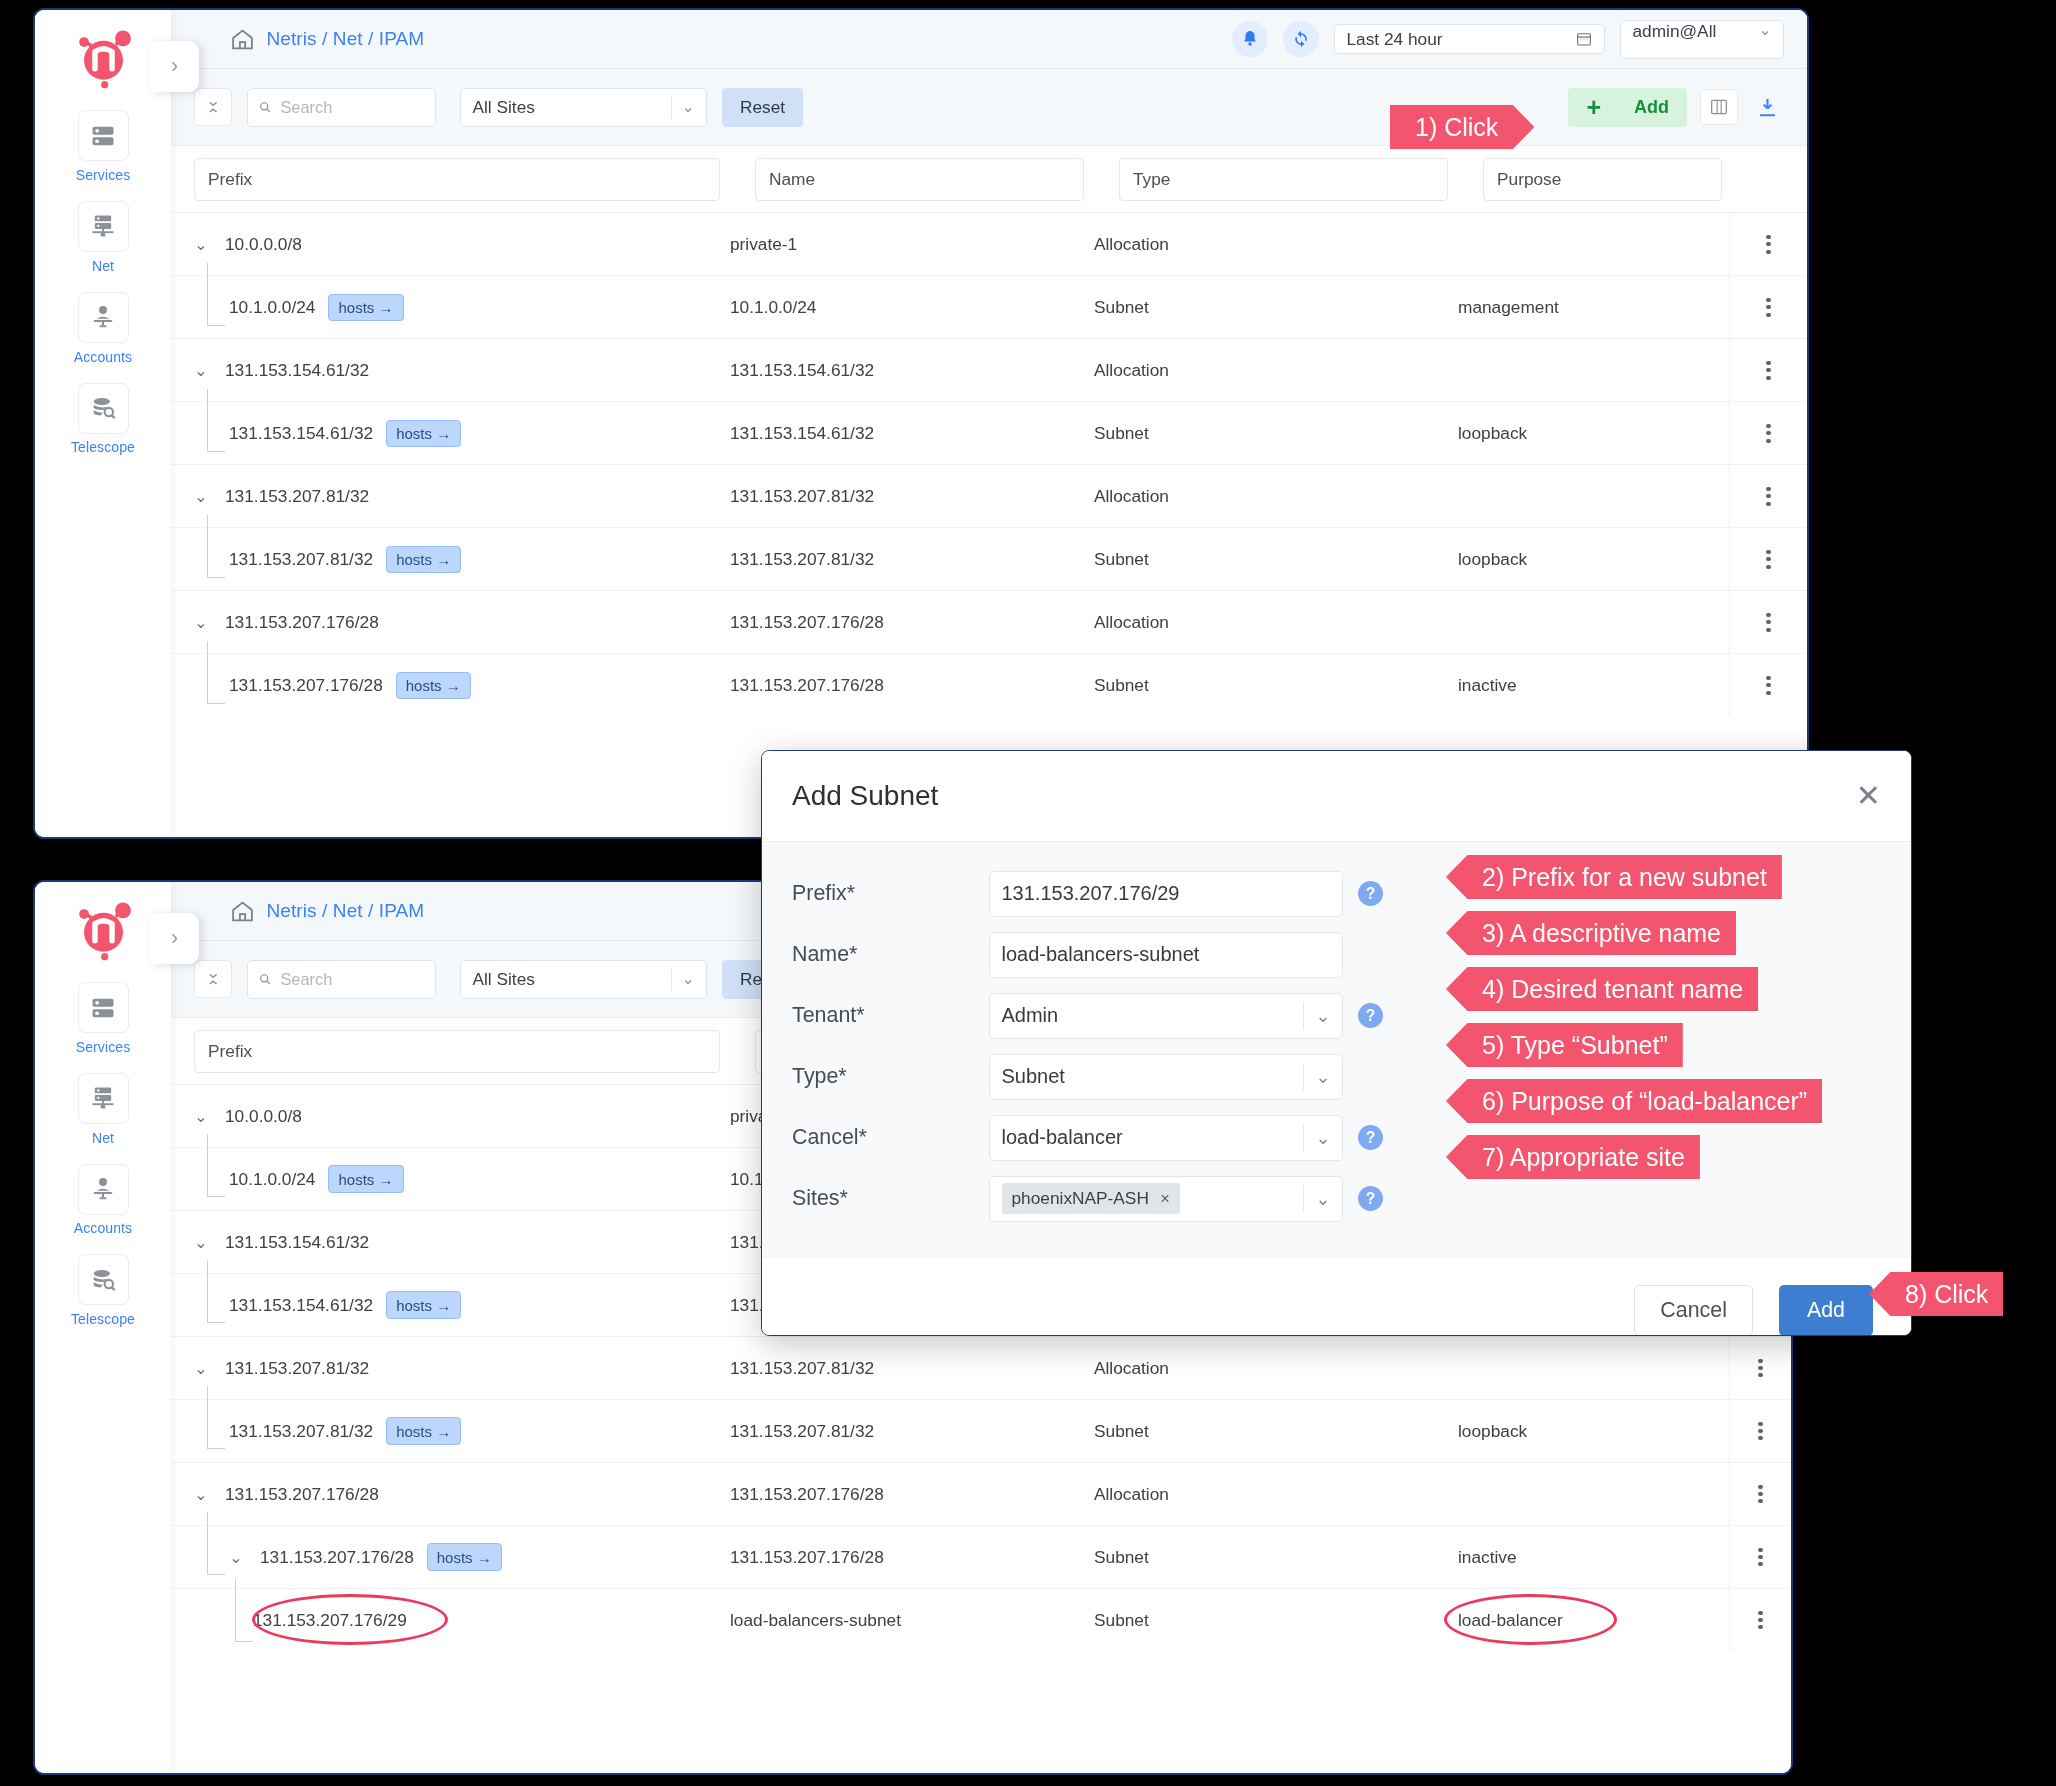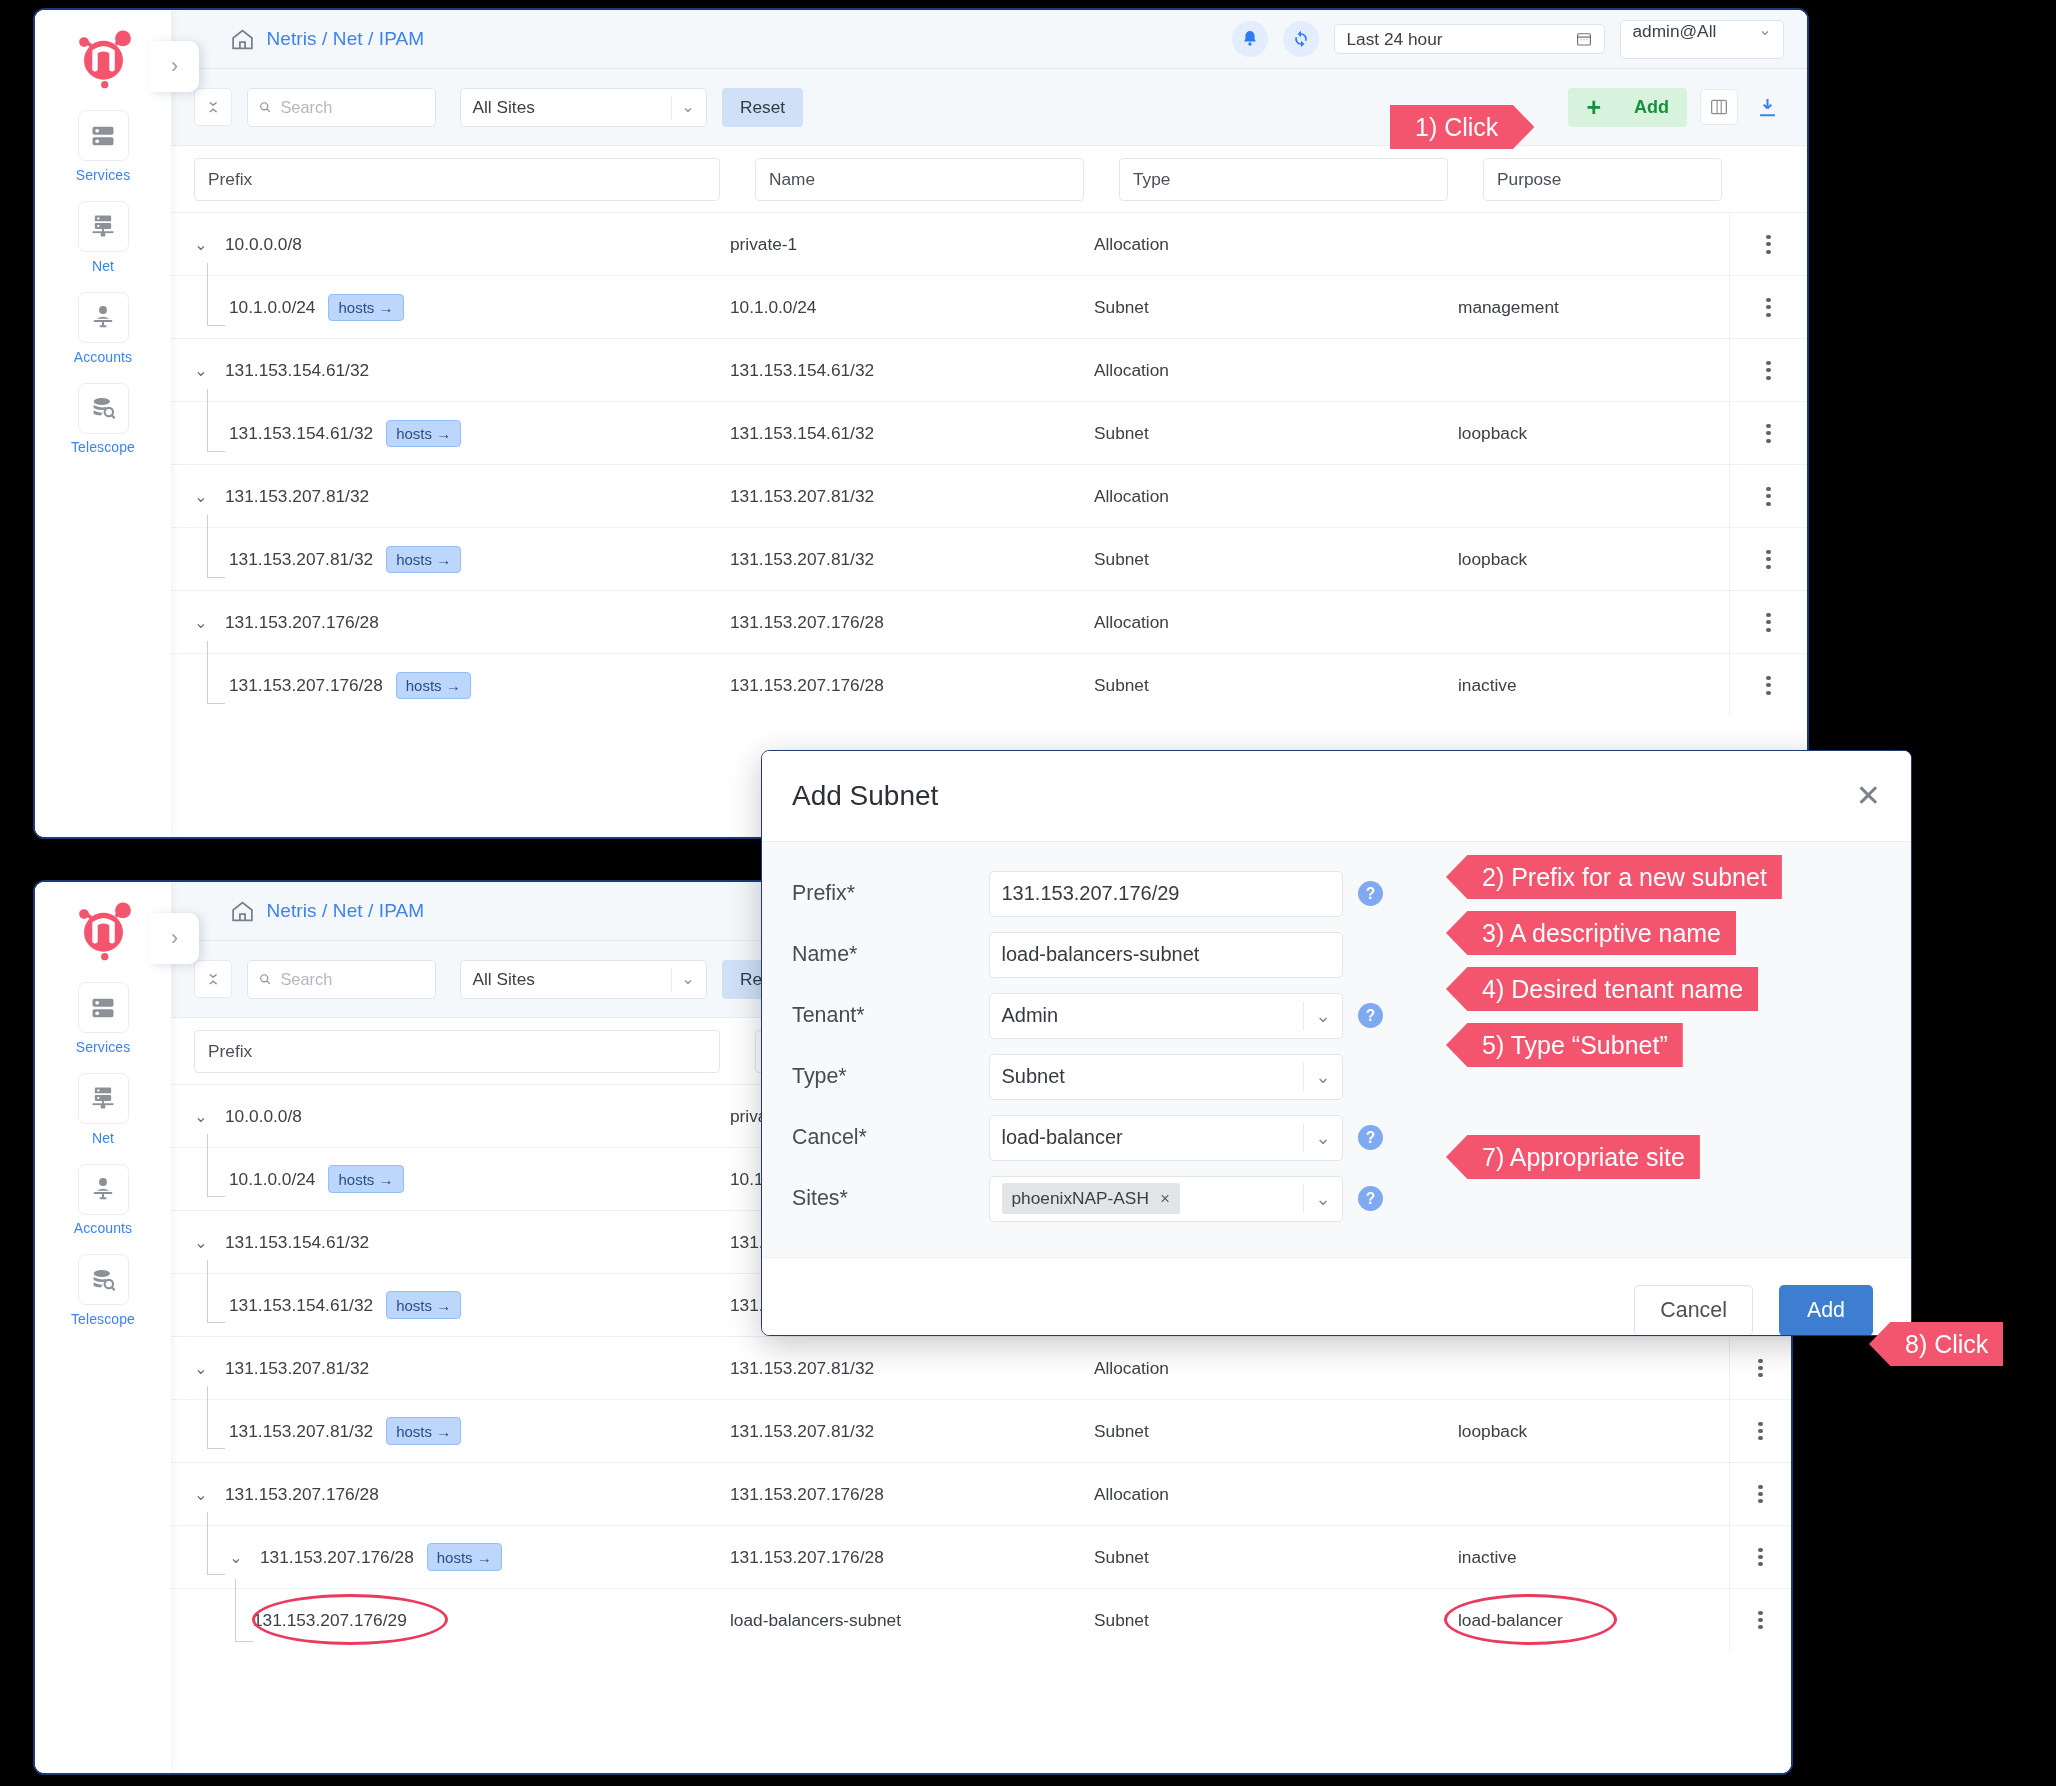--- a/index.html
+++ b/index.html
@@ -859,17 +859,18 @@
       <div class="btn-cancel">Cancel</div>
       <div class="btn-add">Add</div>
     </div>
   </div>
 
   <div class="tag point-right" style="left:1390px; top:105px;">1) Click</div>
   <div class="tag point-left" style="left:1446px; top:855px;">2) Prefix for a new subnet</div>
   <div class="tag point-left" style="left:1446px; top:911px;">3) A descriptive name</div>
   <div class="tag point-left" style="left:1446px; top:967px;">4) Desired tenant name</div>
   <div class="tag point-left" style="left:1446px; top:1023px;">5) Type “Subnet”</div>
+  <div class="tag point-left" style="left:1446px; top:1079px;">6) Purpose of “load-balancer”</div>
   <div class="tag point-left" style="left:1446px; top:1135px;">7) Appropriate site</div>
-  <div class="tag point-left" style="left:1869px; top:1322px;">8) Click</div>
+  <div class="tag point-left" style="left:1869px; top:1272px;">8) Click</div>
 
 </div>
 
 
 </body></html>

